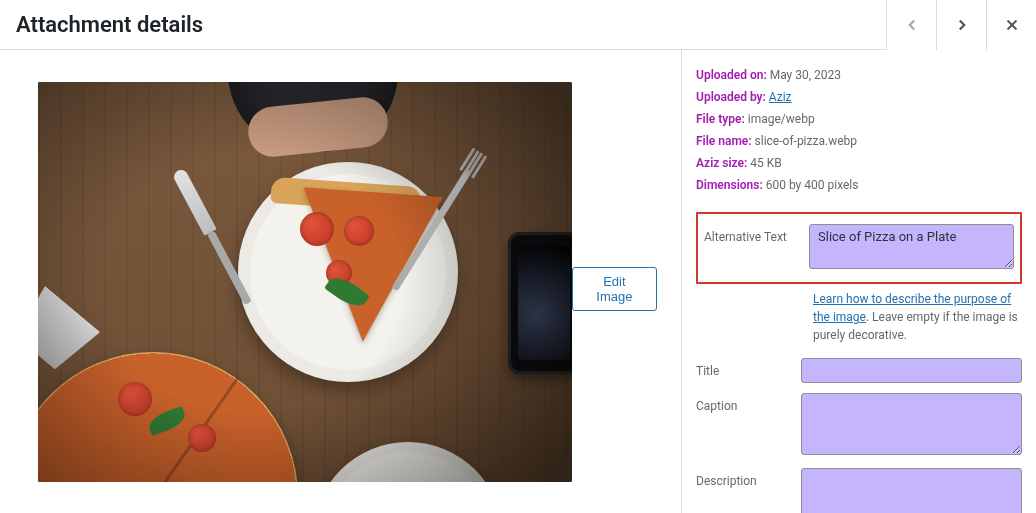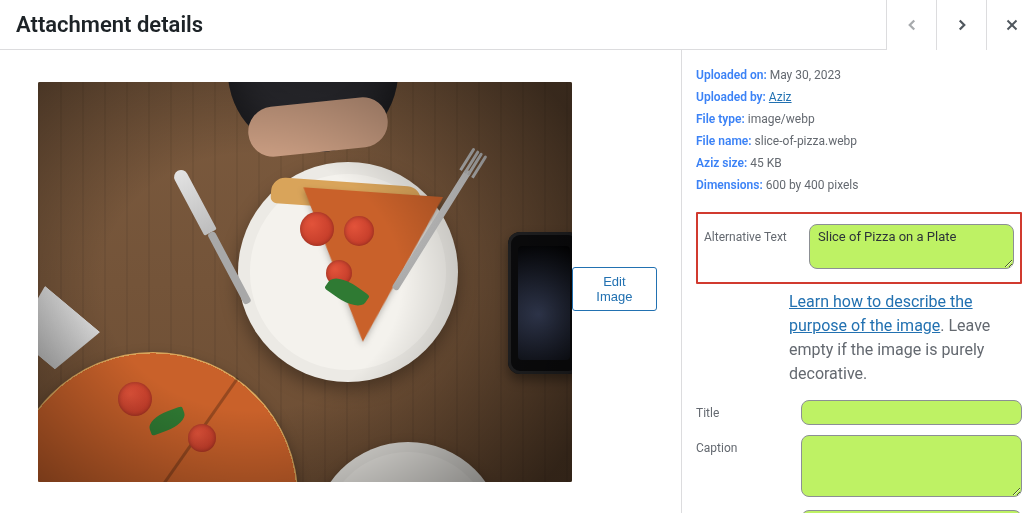--- a/index.html
+++ b/index.html
@@ -10,31 +10,31 @@
   .header-actions { display: flex; height: 100%; }
   .header-btn { width: 50px; height: 50px; border-left: 1px solid #dcdcde; display: flex; align-items: center; justify-content: center; background: #fff; cursor: pointer; color: #a7aaad; }
   .header-btn.active { color: #50575e; }
   .header-btn svg { width: 18px; height: 18px; }
   .body { display: flex; flex: 1; overflow: hidden; }
   .preview { flex: 1; padding: 14px 24px 14px 38px; display: flex; align-items: center; overflow: auto; }
   .thumb { width: 600px; height: 400px; background: #4a3a2a; position: relative; overflow: hidden; border-radius: 2px; }
   .edit-btn { margin-top: 14px; background: #fff; border: 1px solid #2271b1; color: #2271b1; padding: 6px 14px; border-radius: 3px; font-size: 13px; cursor: pointer; }
   .sidebar { width: 355px; border-left: 1px solid #dcdcde; padding: 16px 14px 0 14px; overflow: auto; font-size: 12px; color: #646970; }
   .meta-line { margin-bottom: 4px; line-height: 1.5; }
-  .meta-line strong { color: #3b82f6; font-weight: 600; }
+  .meta-line strong { color: #a21caf; font-weight: 600; }
   .meta-line a { color: #2271b1; text-decoration: underline; }
   .form { margin-top: 18px; }
   .form-row { display: flex; align-items: flex-start; margin-bottom: 10px; }
   .form-row label { width: 105px; text-align: left; padding-right: 12px; padding-top: 6px; color: #646970; font-size: 12px; }
   .form-row .control { flex: 1; }
-  .form-row input[type=text], .form-row textarea { width: 100%; border: 1px solid #8c8f94; border-radius: 8px; padding: 4px 8px; font-size: 13px; font-family: inherit; color: #2c3338; background:#bef264; }
+  .form-row input[type=text], .form-row textarea { width: 100%; border: 1px solid #8c8f94; border-radius: 3px; padding: 4px 8px; font-size: 13px; font-family: inherit; color: #2c3338; background:#c4b5fd; }
   .form-row textarea { resize: vertical; }
   .alt-row-wrap { border: 2px solid #d13a2f; padding: 10px 6px; border-radius: 1px; margin-bottom: 6px; }
   .alt-row-wrap .form-row { margin-bottom: 0; }
-  .alt-help { margin-left: 93px; font-size: 16px; line-height: 1.5; color: #646970; margin-bottom: 14px; }
+  .alt-help { margin-left: 117px; font-size: 12px; line-height: 1.5; color: #646970; margin-bottom: 14px; }
   .alt-help a { color: #2271b1; text-decoration: underline; }
   textarea.alt { height: 45px; }
   textarea.caption { height: 62px; }
   textarea.desc { height: 56px; }
   
   .table-grain { position:absolute; inset:0; background:
      linear-gradient(90deg, rgba(0,0,0,0.06) 0 2px, transparent 2px 22px) 0 0/22px 100%,
      linear-gradient(#7b5a3e,#6d4e34); }
   .vignette { position:absolute; inset:0; background: radial-gradient(ellipse 70% 80% at 40% 50%, transparent 40%, rgba(0,0,0,0.55) 100%); }
   .plate-big { position:absolute; left:200px; top:80px; width:220px; height:220px; background:#f4f2ed; border-radius:50%; box-shadow: inset 0 0 0 12px rgba(0,0,0,0.03), 0 8px 18px rgba(0,0,0,0.35);}    

